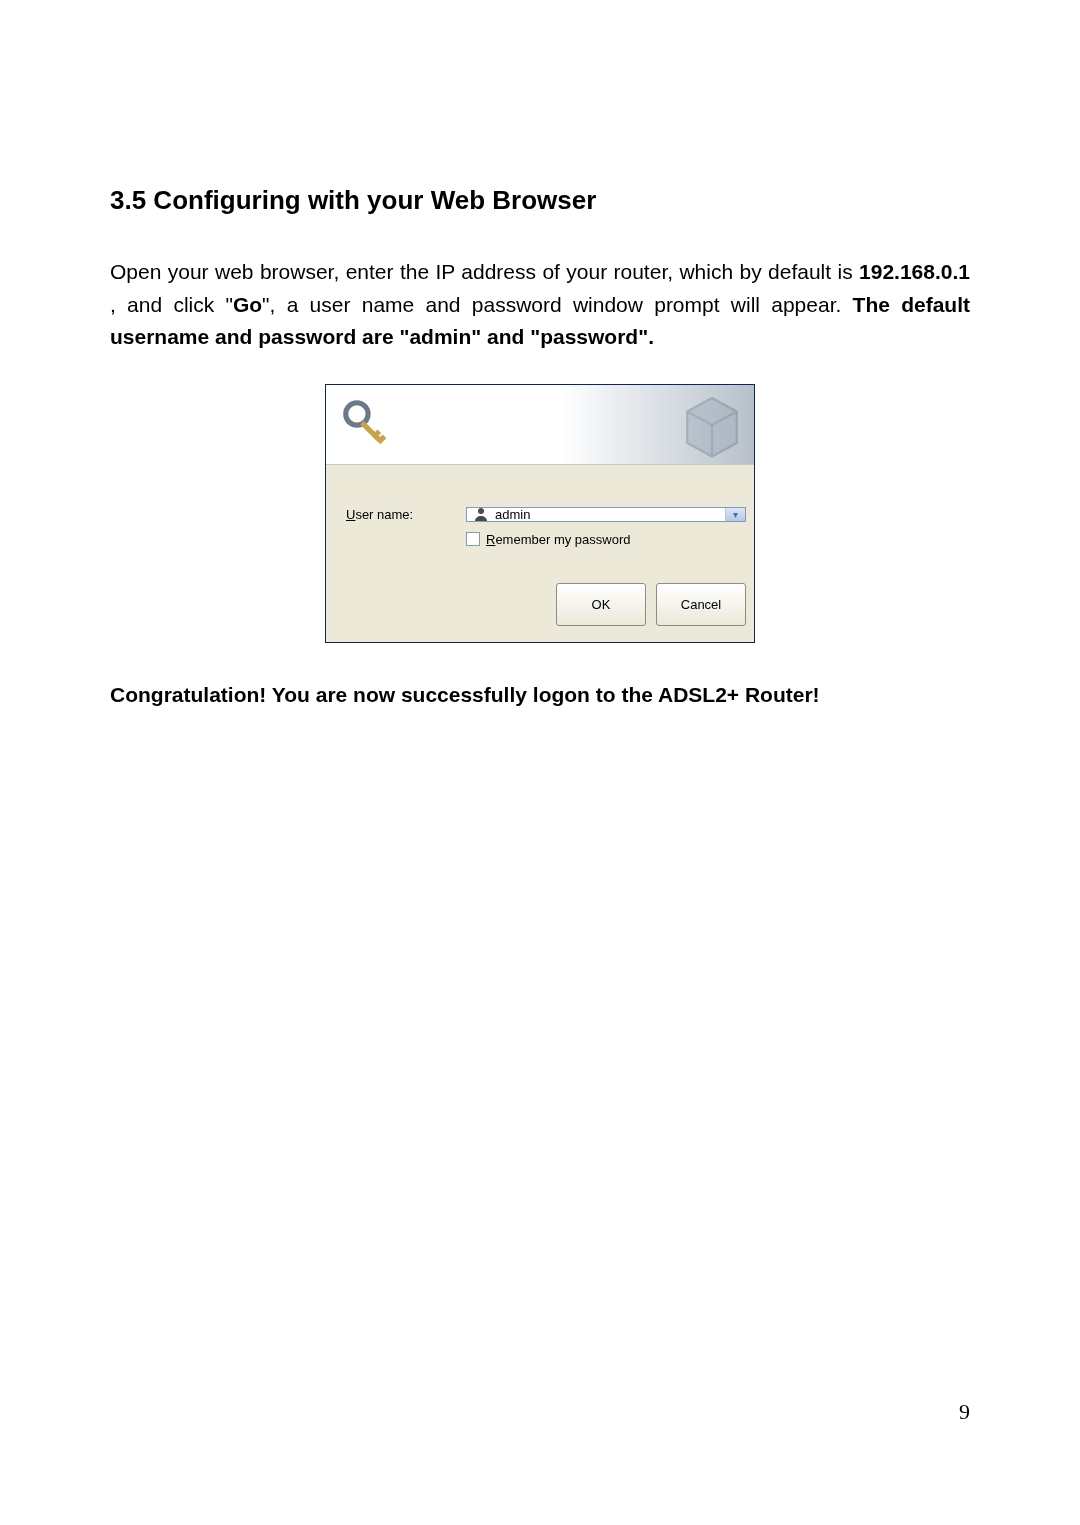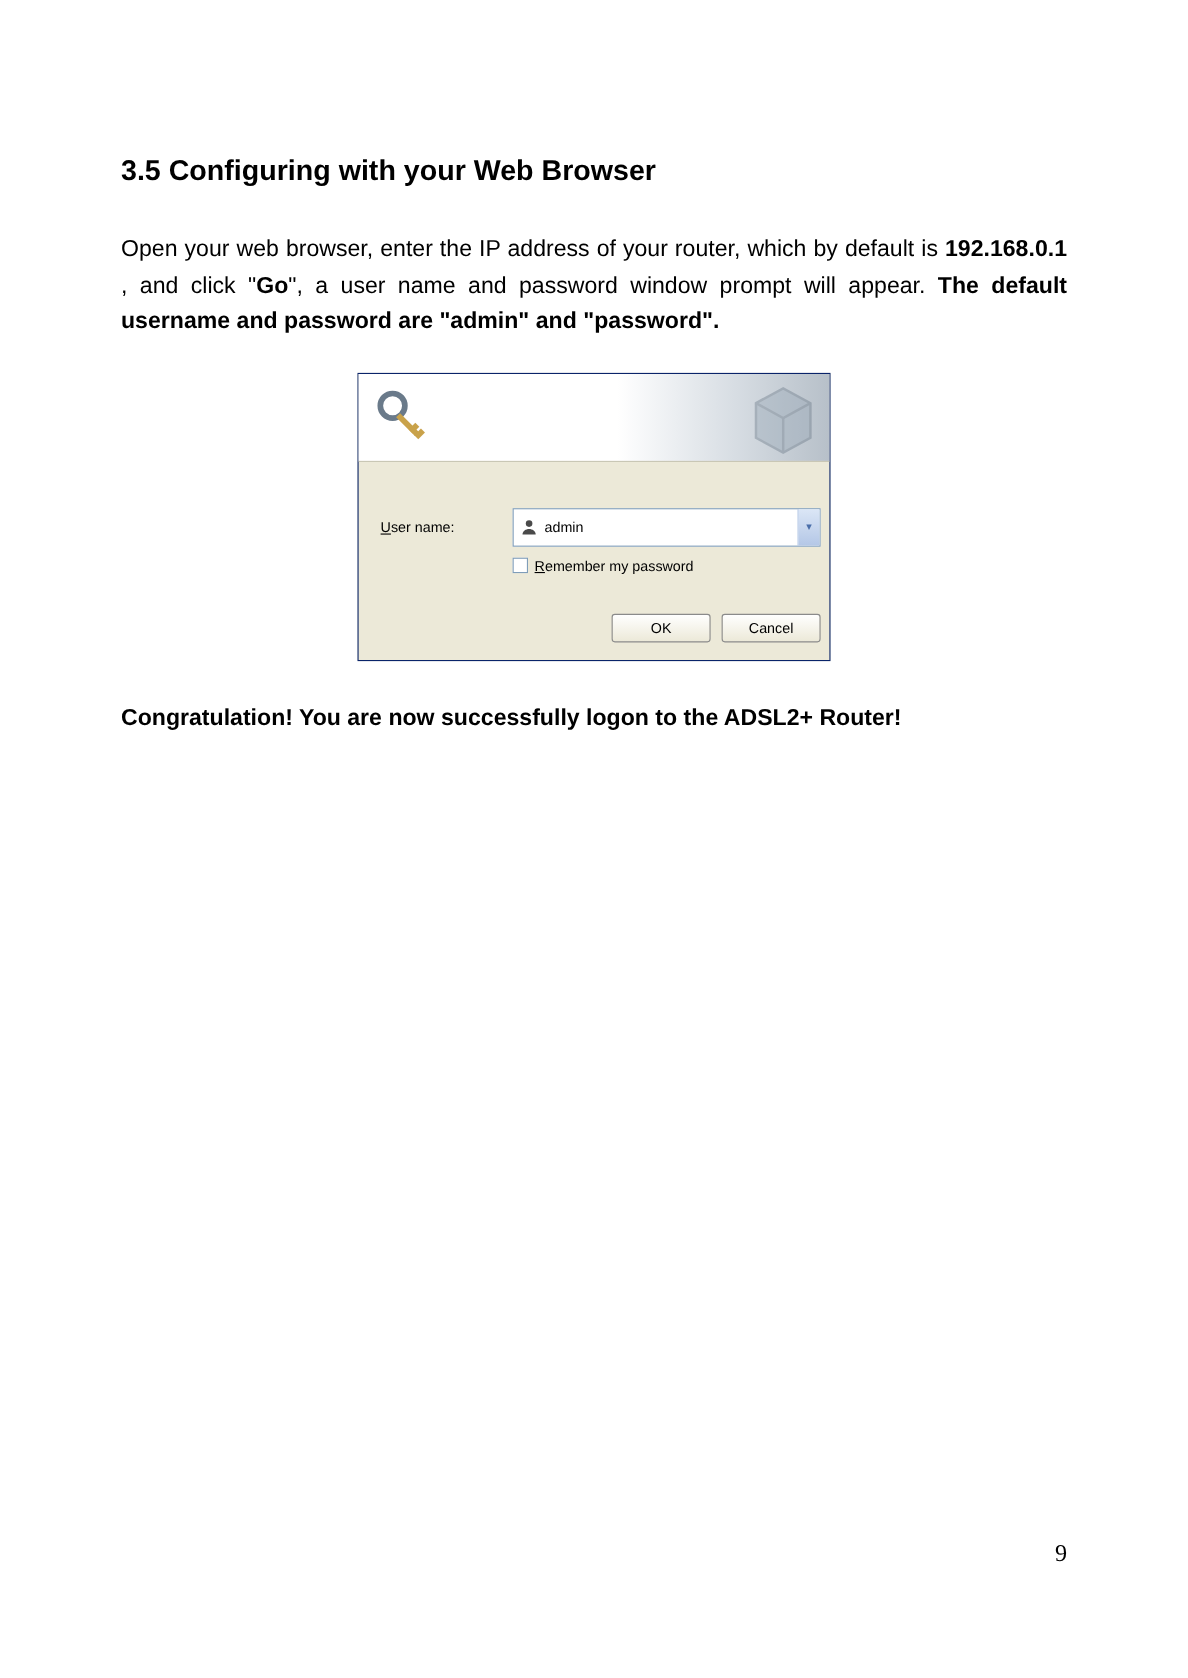--- a/index.html
+++ b/index.html
@@ -7,20 +7,21 @@
   body {
     font-family: Arial, Helvetica, sans-serif;
     color: #000;
     position: relative;
     padding: 140px 110px 0 110px;
   }
   .heading {
     font-size: 26px;
     font-weight: bold;
     margin-bottom: 40px;
+    margin-top: 45px;
   }
   .para {
     font-size: 21px;
     line-height: 1.55;
     text-align: justify;
     margin-bottom: 30px;
   }
   .bold { font-weight: bold; }
   .dialog-wrap {
     display: flex;
@@ -83,21 +84,21 @@
     align-items: center;
     margin-bottom: 10px;
   }
   .form-label {
     width: 120px;
     font-size: 13px;
   }
   .form-label .ul { text-decoration: underline; }
   .combo, .pwd {
     flex: 1;
-    height: 35px;
+    height: 15px;
     border: 1px solid #7f9db9;
     background: #fff;
     display: flex;
     align-items: center;
     position: relative;
     font-size: 13px;
   }
   .combo .user-glyph {
     width: 16px; height: 16px; margin: 0 6px;
   }
@@ -121,21 +122,21 @@
   }
   .chk {
     width: 14px; height: 14px;
     border: 1px solid #7f9db9; background:#fff;
   }
   .remember-row .ul { text-decoration: underline; }
   .btn-row {
     display:flex; justify-content:flex-end; gap: 10px;
   }
   .xpbtn {
-    width: 90px; height: 26px;
+    width: 90px; height: 43px;
     border: 1px solid #8b8b8b;
     border-radius: 3px;
     background: linear-gradient(to bottom,#ffffff,#ece9d8);
     display:flex; align-items:center; justify-content:center;
     font-size: 13px;
   }
   .congrats {
     font-size: 21px;
     font-weight: bold;
     margin-top: 20px;

